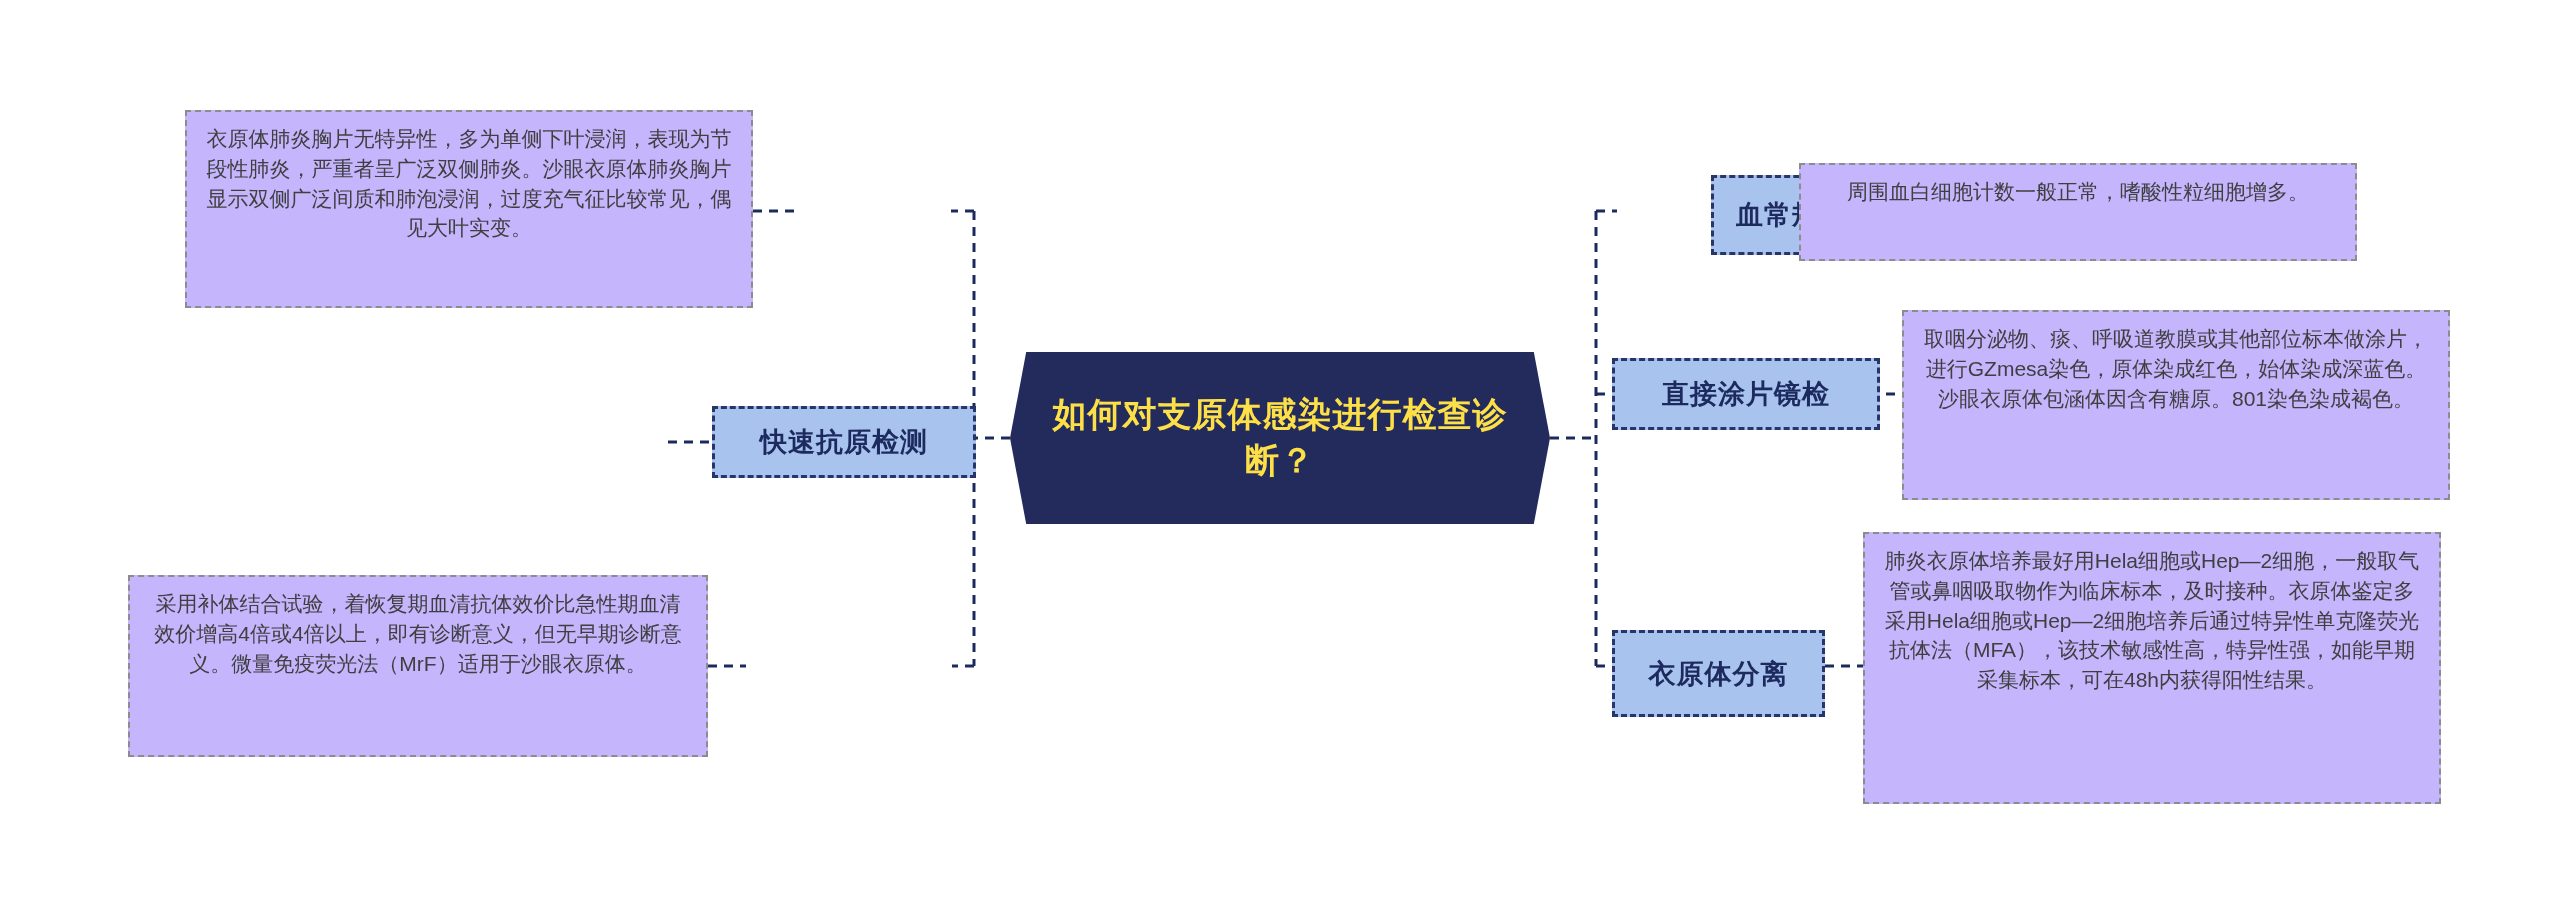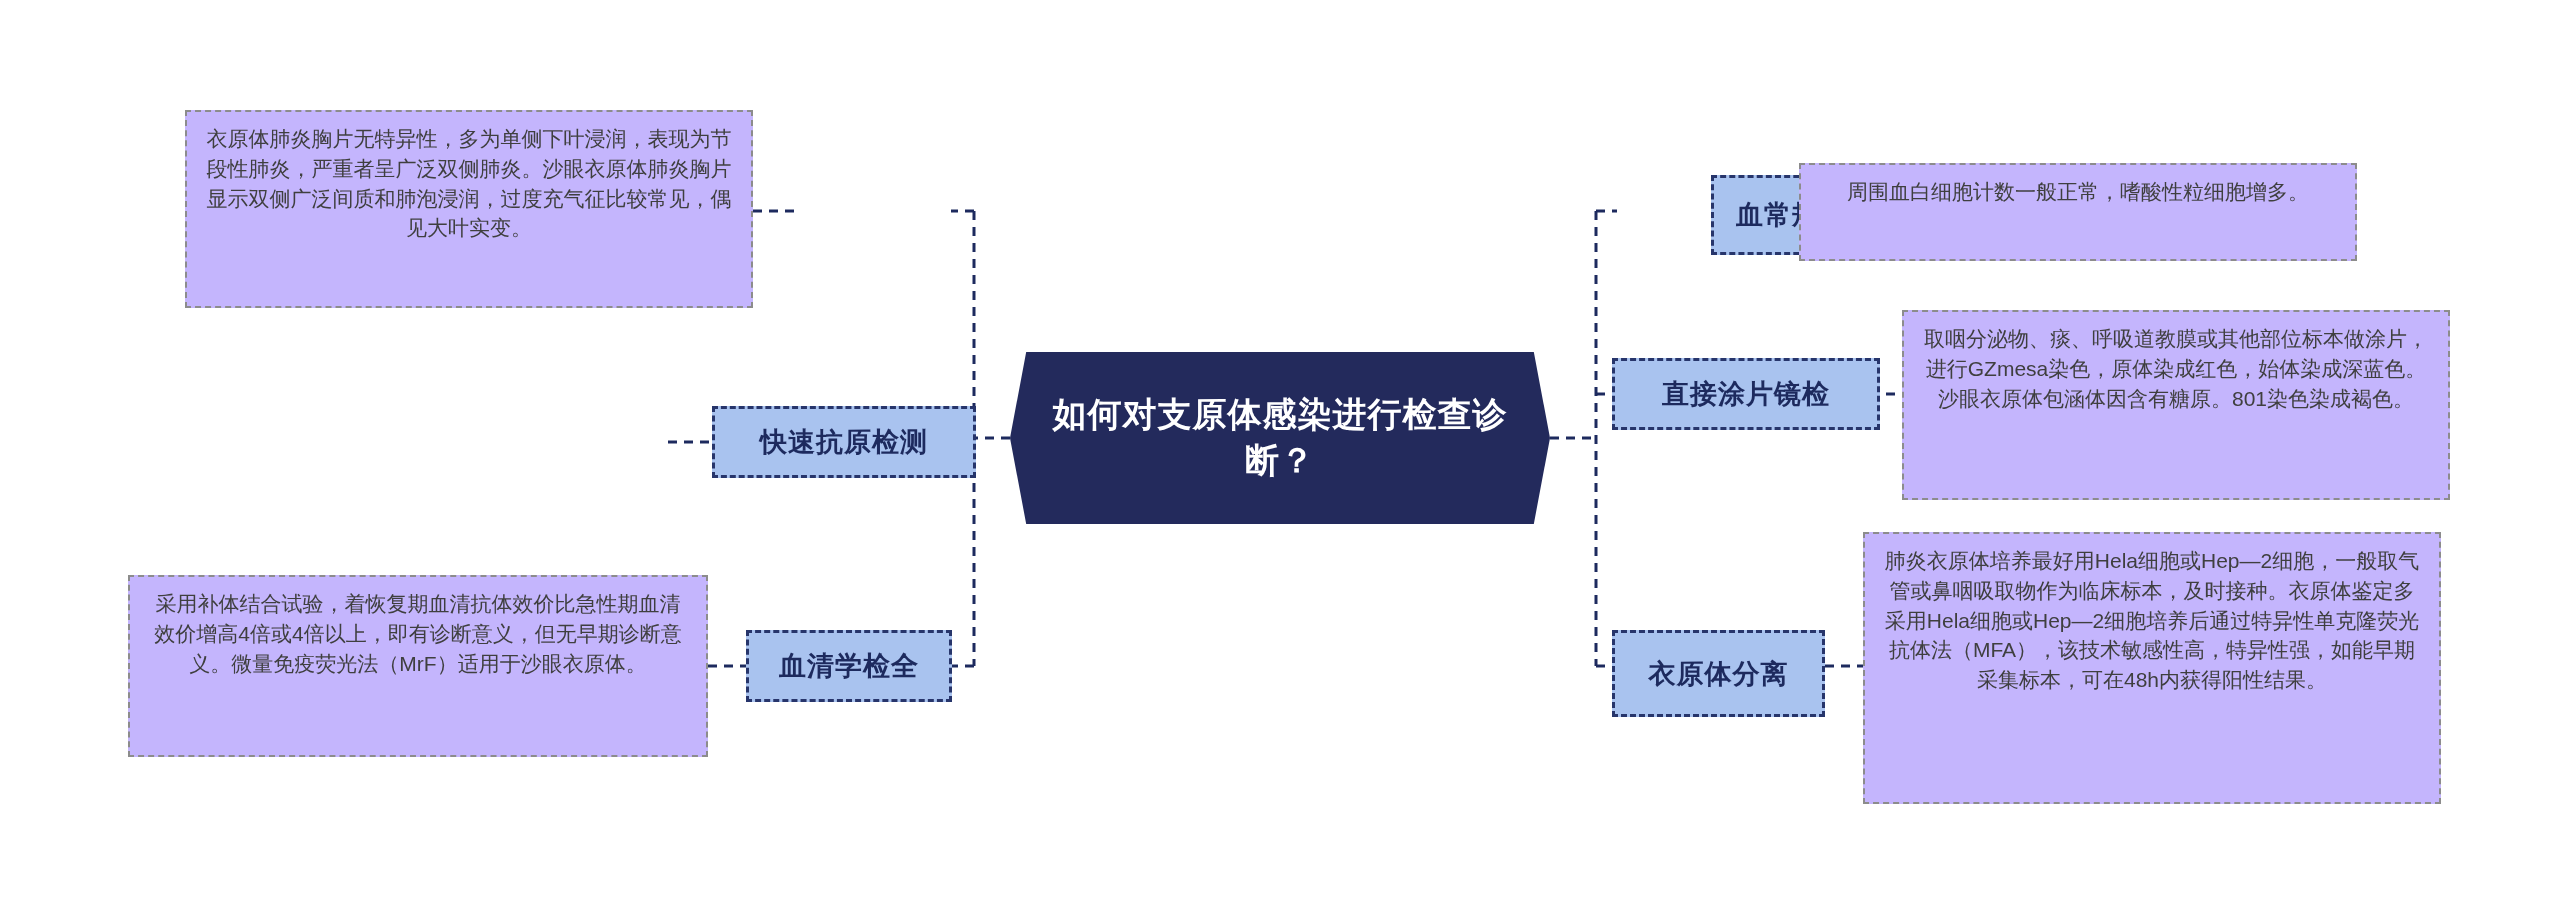--- a/index.html
+++ b/index.html
@@ -37,21 +37,21 @@
     align-items:center;
     justify-content:center;
     font-size:27px;
     font-weight:600;
     letter-spacing:1px;
   }
   .center-node{
     position:absolute;
     left:1010px;top:352px;width:540px;height:172px;
     background:var(--center-bg,#232a5c);
-    color:#ffffff;
+    color:#fde047;
     display:flex;
     align-items:center;
     justify-content:center;
     text-align:center;
     font-size:34px;
     font-weight:700;
     line-height:1.35;
     padding:0 36px;
     box-sizing:border-box;
     clip-path:polygon(3% 0, 97% 0, 100% 50%, 97% 100%, 3% 100%, 0 50%);
@@ -108,23 +108,20 @@
   <div id="detail-l0" class="detail-box">
     <span>衣原体肺炎胸片无特异性，多为单侧下叶浸润，表现为节段性肺炎，严重者呈广泛双侧肺炎。沙眼衣原体肺炎胸片显示双侧广泛间质和肺泡浸润，过度充气征比较常见，偶见大叶实变。</span>
   </div>
   <div id="detail-l2" class="detail-box">
     <span>采用补体结合试验，着恢复期血清抗体效价比急性期血清效价增高4倍或4倍以上，即有诊断意义，但无早期诊断意义。微量免疫荧光法（MrF）适用于沙眼衣原体。</span>
   </div>
 
   <div id="node-l1" class="branch-node">
     <span>快速抗原检测</span>
   </div>
-  <div id="node-l2" class="branch-node">
-    <span>血清学检全</span>
-  </div>
 
   <div id="node-r0" class="branch-node">
     <span>血常规</span>
   </div>
   <div id="node-r1" class="branch-node">
     <span>直接涂片镜检</span>
   </div>
   <div id="node-r2" class="branch-node">
     <span>衣原体分离</span>
   </div>

